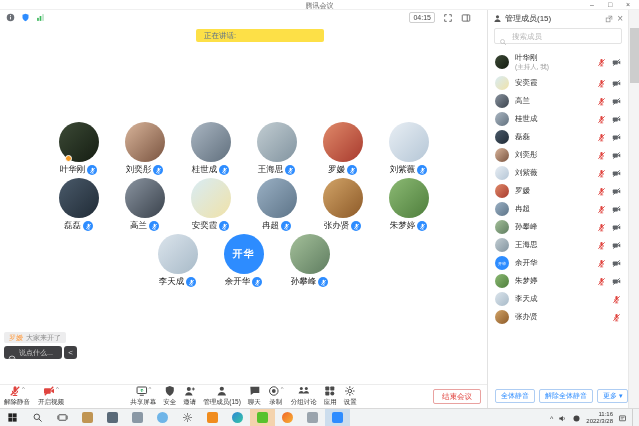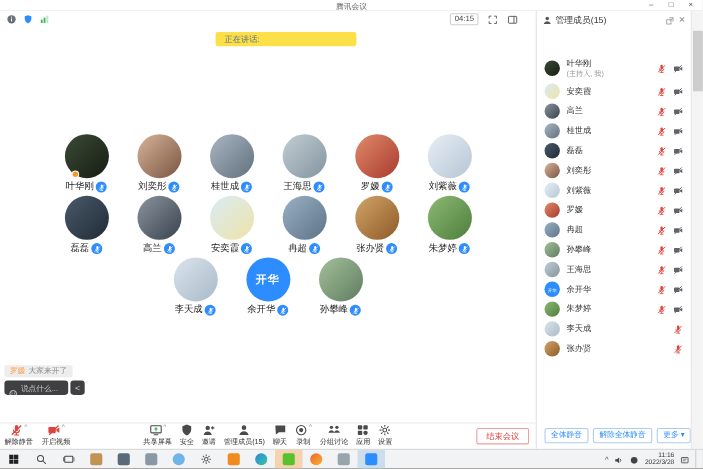--- a/index.html
+++ b/index.html
@@ -572,20 +572,27 @@
         <div class="sb-acts">
           <span class="act" id="ic-popup">
               <svg viewBox="0 0 24 24" xmlns="http://www.w3.org/2000/svg">
                 <rect x="3.5" y="9" width="11.5" height="11.5" fill="none" stroke="currentColor" stroke-width="2"></rect>
                 <path d="M10 3.5h10.5V14M20.5 3.5L12 12" fill="none" stroke="currentColor" stroke-width="2"></path>
               </svg>
             </span>
           <span class="act-x">×</span>
         </div>
       </div>
+      <div class="sb-search">
+        <span id="ic-search" style="color:#b5b5b5;width:8px;height:8px;"><svg viewBox="0 0 24 24" xmlns="http://www.w3.org/2000/svg">
+              <circle cx="10.5" cy="10.5" r="6" fill="none" stroke="currentColor" stroke-width="2"></circle>
+              <line x1="15" y1="15" x2="21" y2="21" stroke="currentColor" stroke-width="2"></line>
+            </svg></span>
+        <input type="text" placeholder="搜索成员" style="">
+      </div>
       <div class="sb-list" id="mlist">
           <div class="mrow tall">
             <div class="mr-av" style="background: linear-gradient(135deg, rgb(60, 74, 54), rgb(21, 29, 18));"></div>
             <div class="mr-txt">
               <div class="mr-name">叶华刚</div>
               <div class="mr-sub">(主持人, 我)</div>
             </div>
             <div class="mr-icons">
               <span class="mi red">
                 <svg viewBox="0 0 24 24" xmlns="http://www.w3.org/2000/svg">

